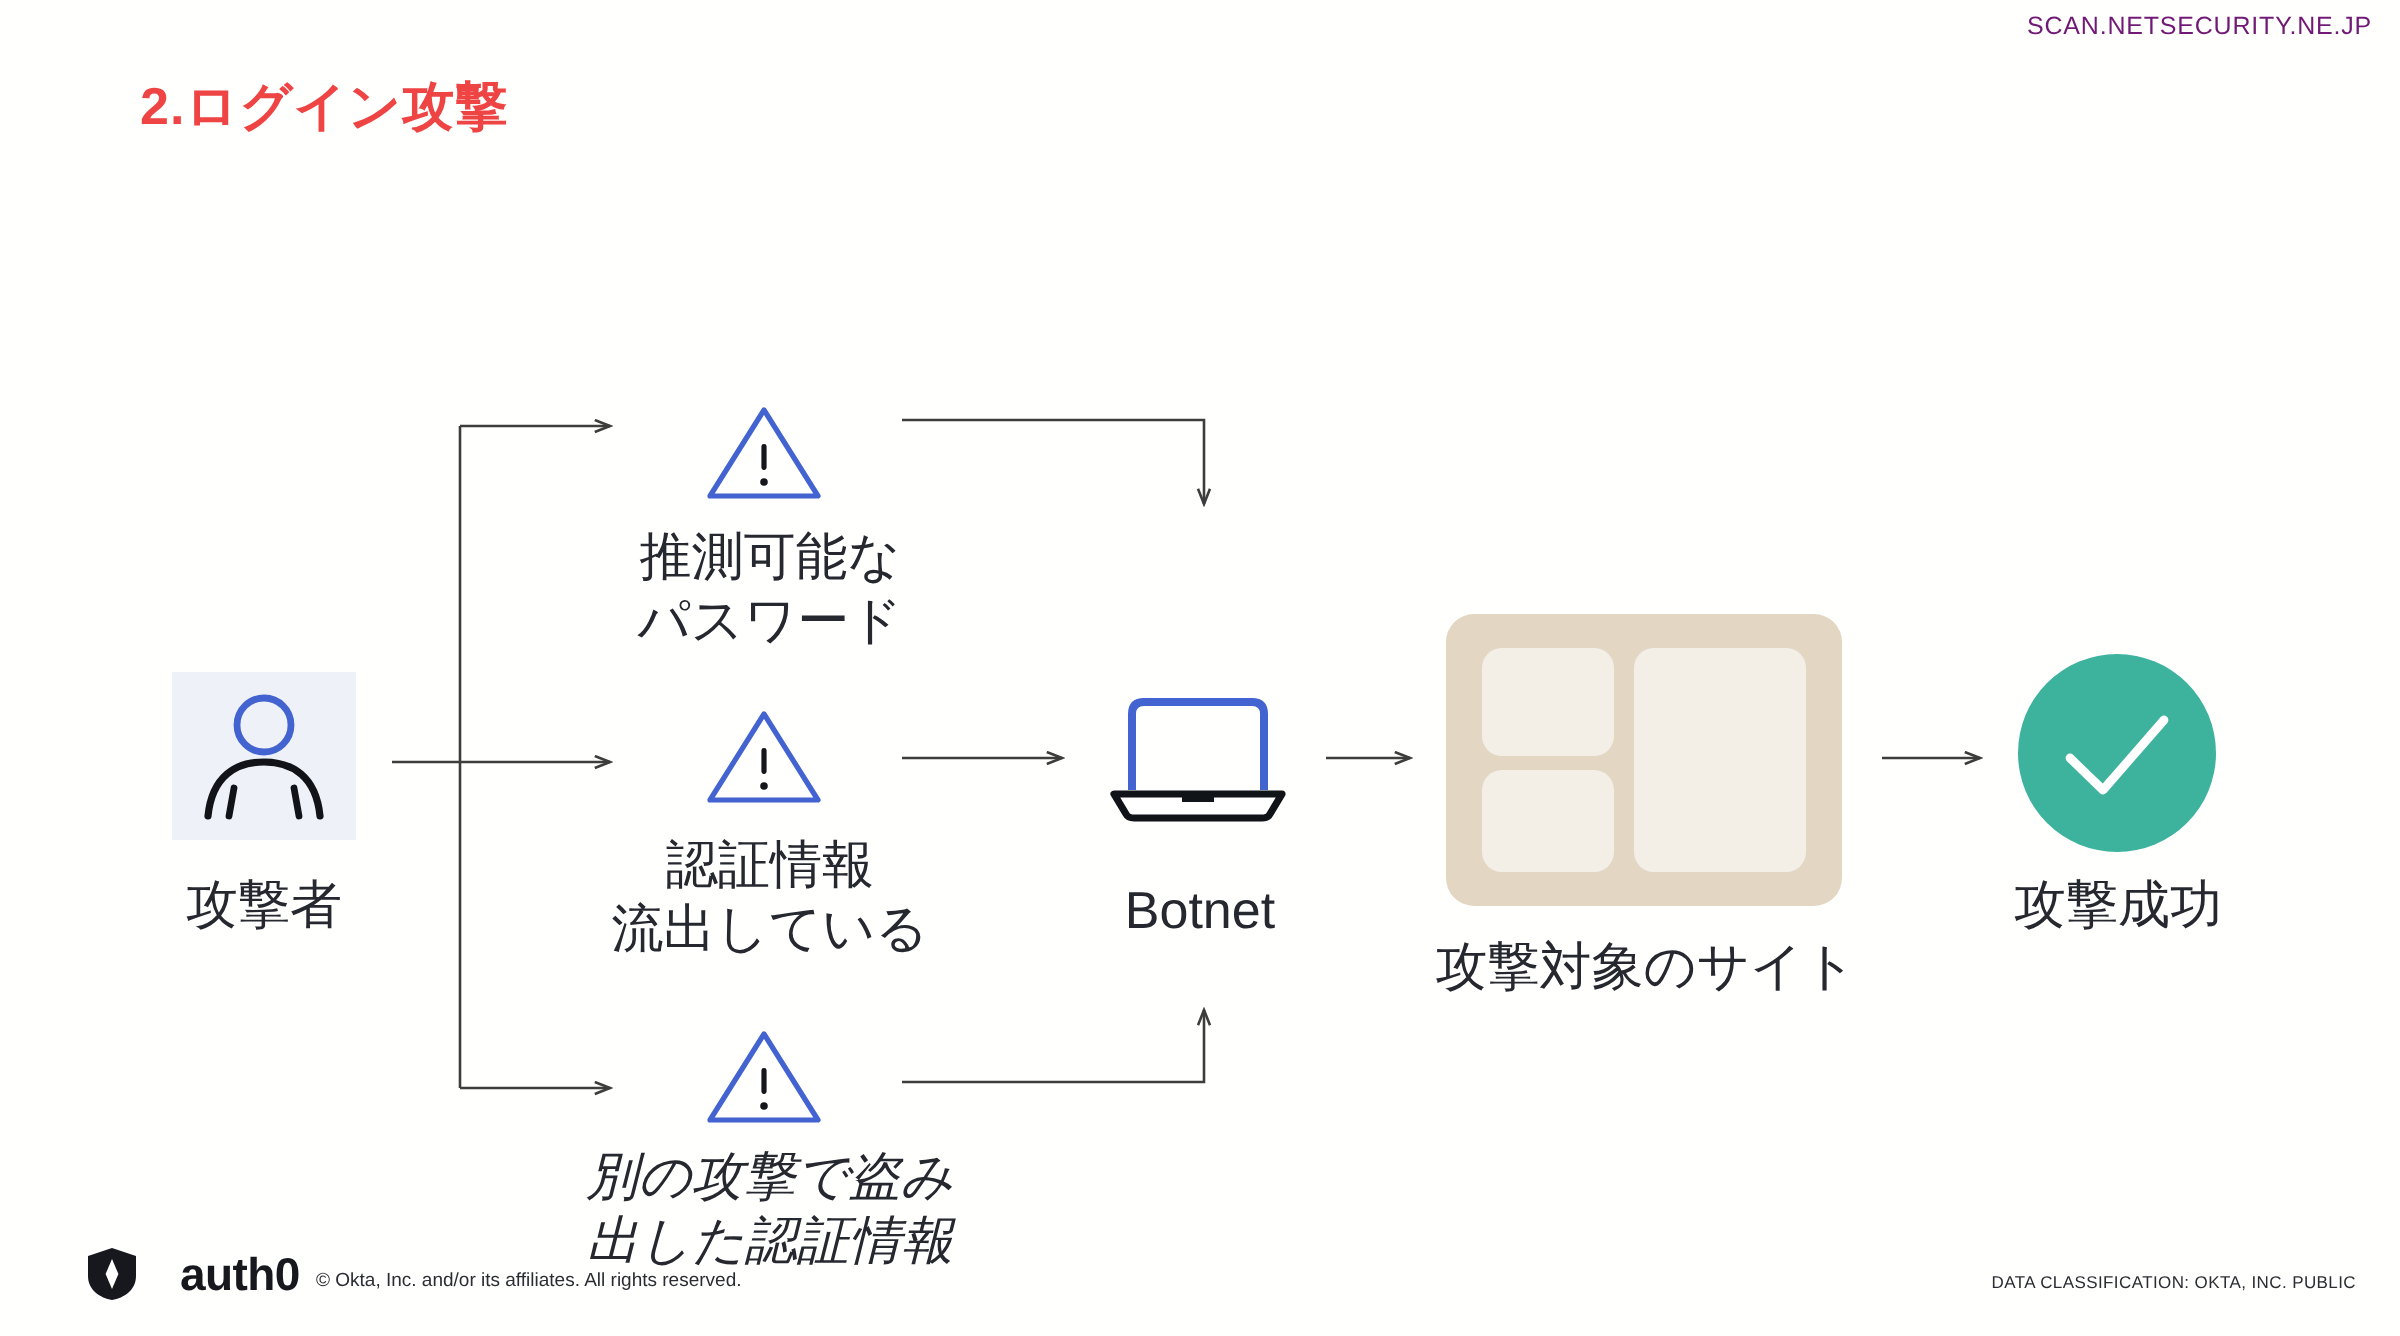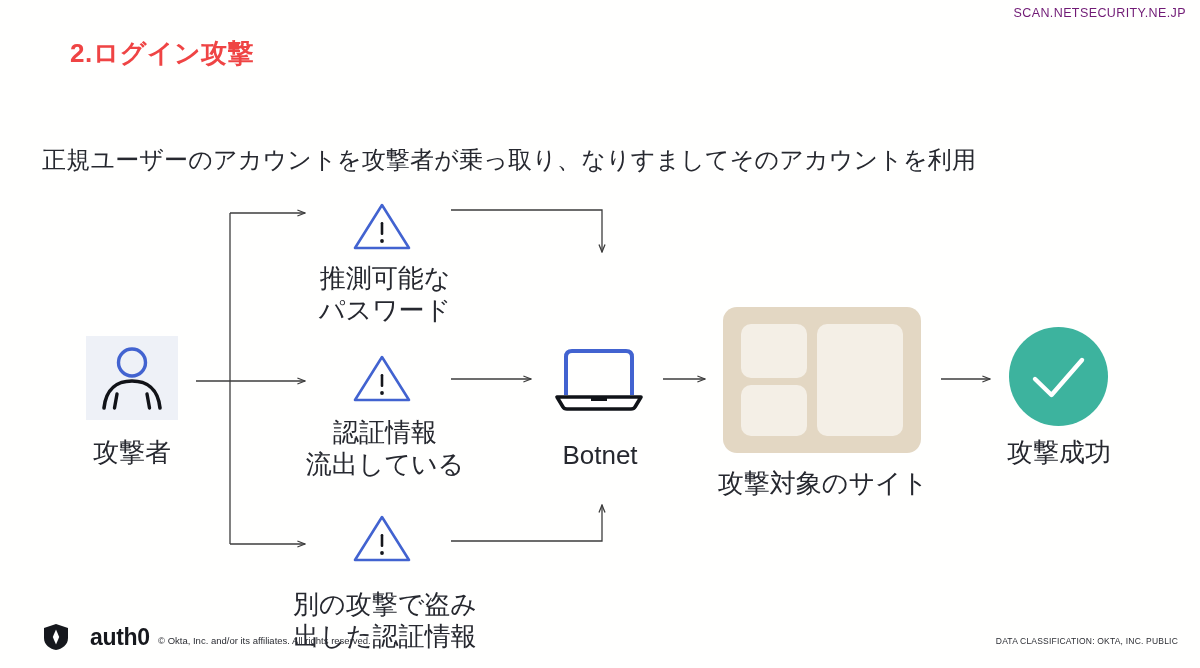--- a/index.html
+++ b/index.html
@@ -111,21 +111,21 @@
   .warn-2 { left: 351px; top: 352px; }
   .warn-3 { left: 351px; top: 512px; }
 
   .warn-label {
     width: 260px;
     left: 255px;
     line-height: 32px;
   }
   .warn-label-1 { top: 262px; }
   .warn-label-2 { top: 416px; }
-  .warn-label-3 { top: 588px; }
+  .warn-label-3 { top: 572px; font-style: italic; }
 
   
   .botnet-icon {
     position: absolute;
     left: 553px;
     top: 345px;
     width: 92px;
     height: 70px;
   }
   .botnet-label {
@@ -197,21 +197,20 @@
   }
 </style>
 </head>
 <body>
 
 <div id="slide">
 
   <div class="watermark">SCAN.NETSECURITY.NE.JP</div>
 
   <div class="slide-title">2.ログイン攻撃</div>
-  <div class="slide-subtitle">正規ユーザーのアカウントを攻撃者が乗っ取り、なりすましてそのアカウントを利用</div>
 
   <div class="diagram">
 
     <svg class="connectors" viewBox="0 0 1200 668" width="1200" height="668">
       <defs>
         <marker id="ah" markerWidth="10" markerHeight="10" refX="8.6" refY="3.6" orient="auto" markerUnits="userSpaceOnUse">
           <path d="M1,0.6 L8.6,3.6 L1,6.6" fill="none" stroke="#3d3d3d" stroke-width="1.3"></path>
         </marker>
       </defs>
       <g fill="none" stroke="#3d3d3d" stroke-width="1.3">

